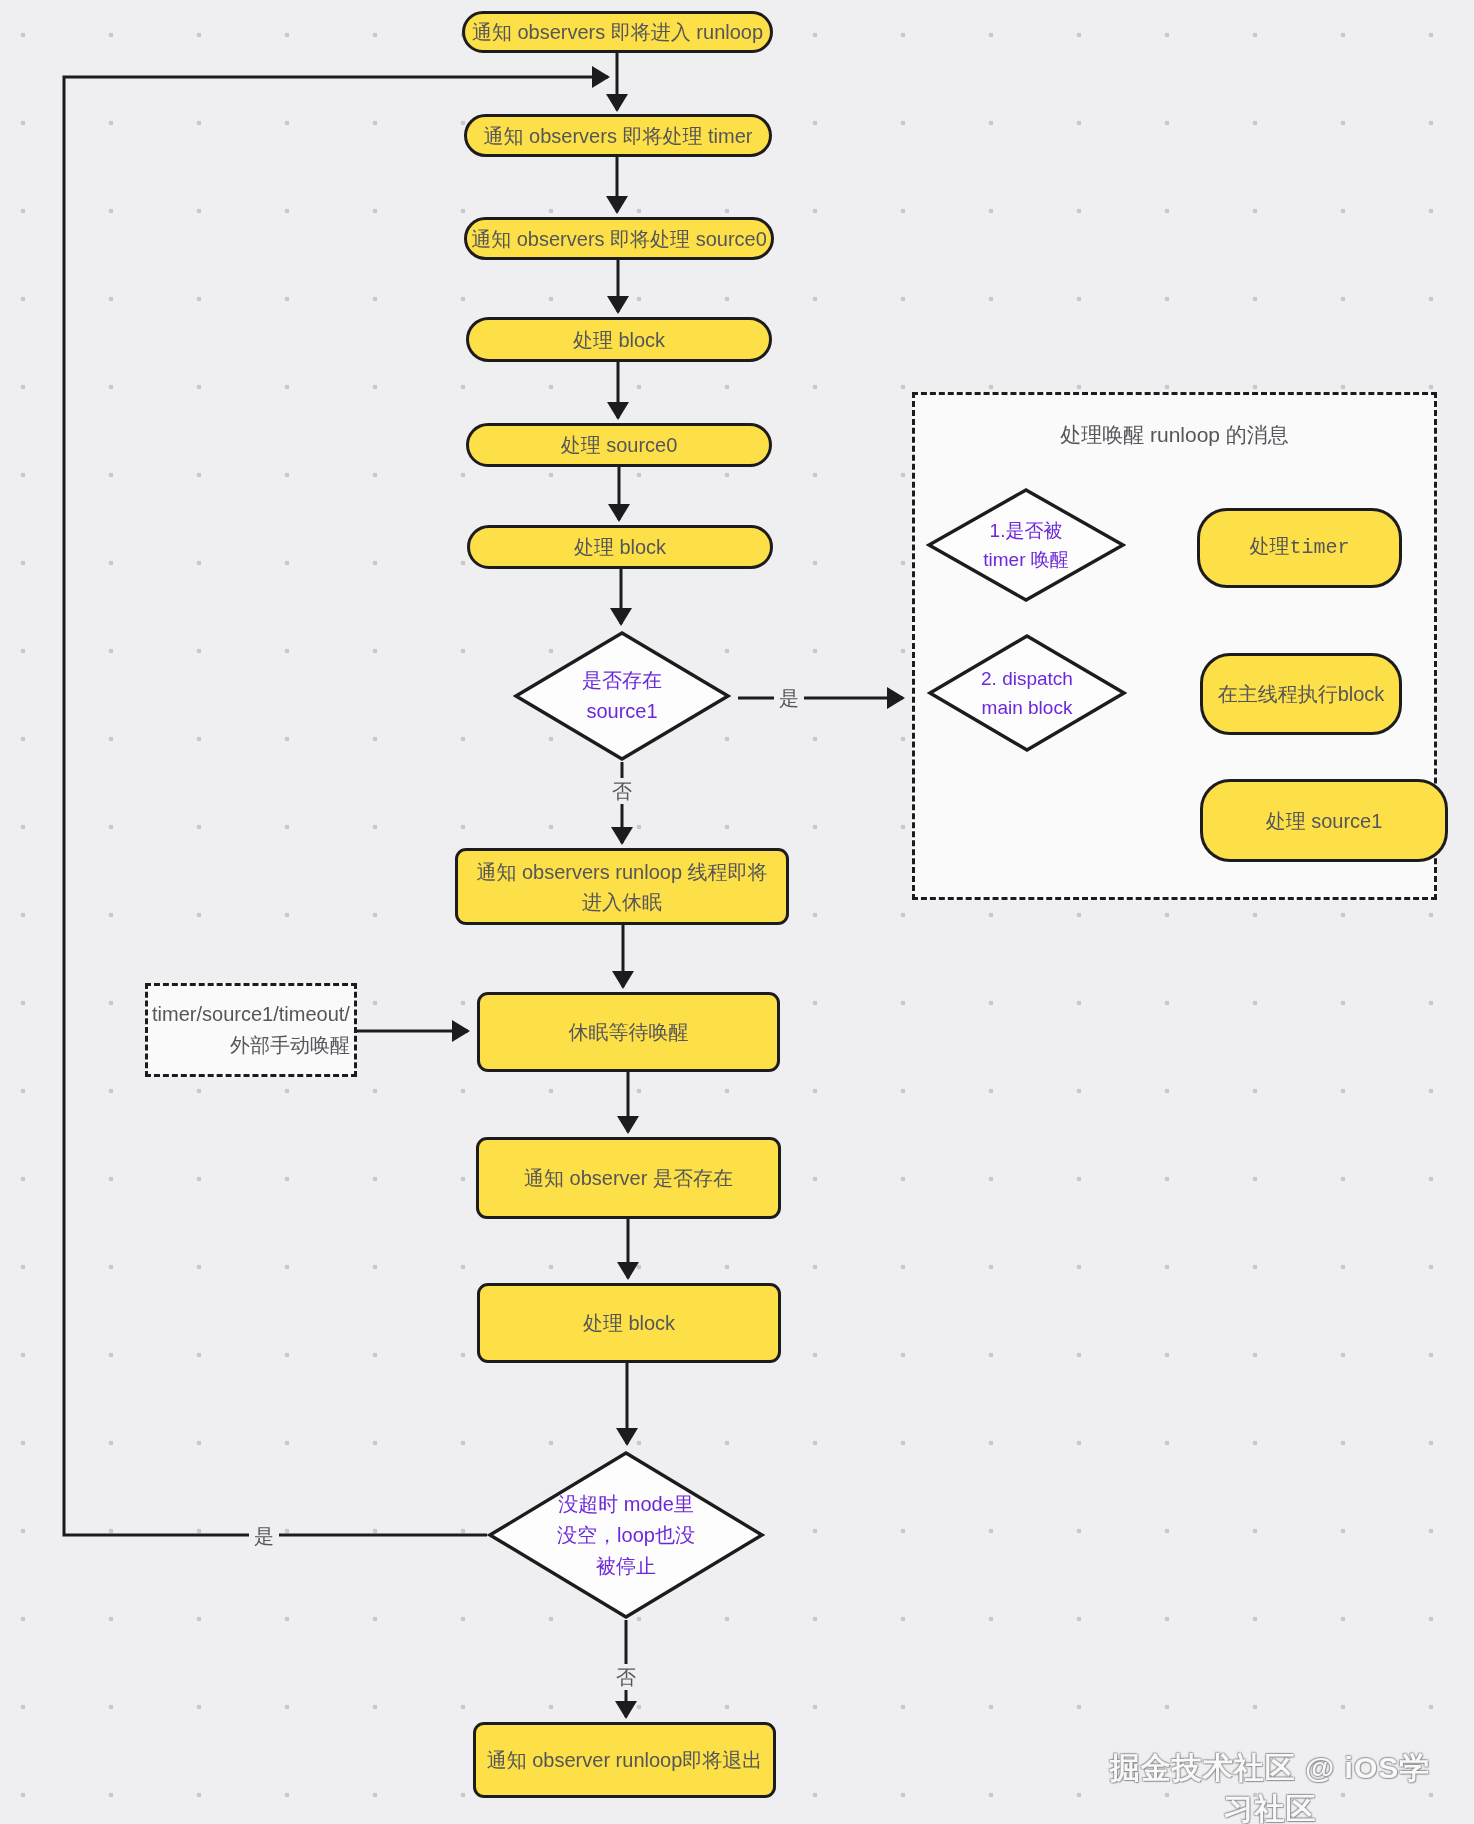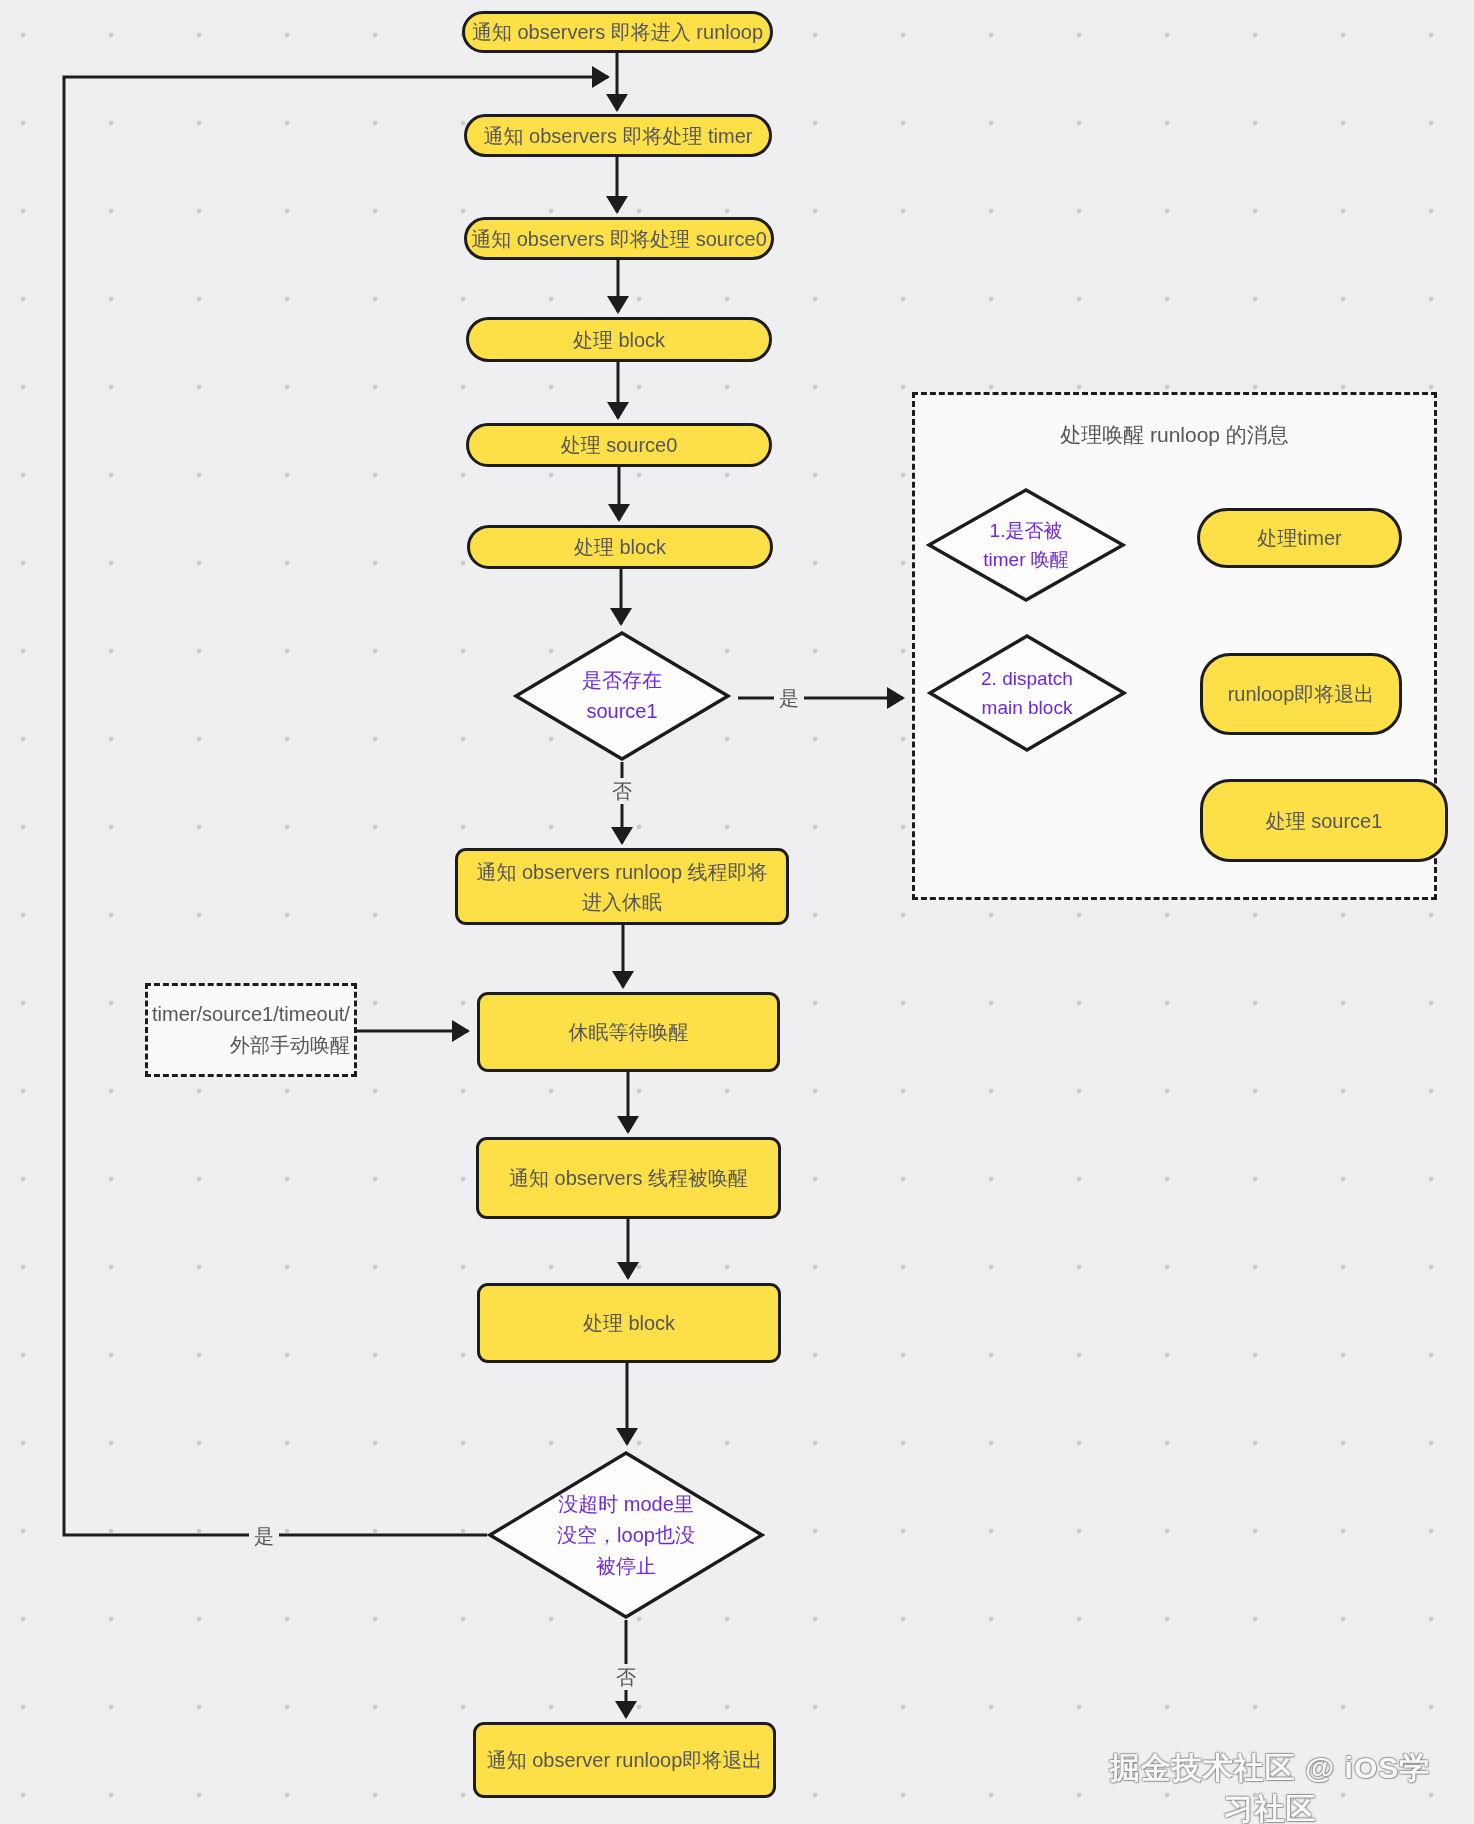--- a/index.html
+++ b/index.html
@@ -106,51 +106,51 @@
 source1</div>
 </div>
 
 <div class="node rounded" style="left:455px;top:848px;width:334px;height:77px;">通知 observers runloop 线程即将
 进入休眠</div>
 
 <div class="dashed-box wake-small" style="left:145px;top:983px;width:212px;height:94px;">timer/source1/timeout/
 外部手动唤醒</div>
 
 <div class="node rounded" style="left:477px;top:992px;width:303px;height:80px;">休眠等待唤醒</div>
-<div class="node rounded" style="left:476px;top:1137px;width:305px;height:82px;">通知 observers 线程被唤醒</div>
+<div class="node rounded" style="left:476px;top:1137px;width:305px;height:82px;">通知 observer 是否存在</div>
 <div class="node rounded" style="left:477px;top:1283px;width:304px;height:80px;">处理 block</div>
 
 <div class="diamond" style="left:487px;top:1450px;width:278px;height:170px;">
   <svg width="278" height="170" viewBox="0 0 278 170">
     <polygon points="139,3 275,85 139,167 3,85" fill="#fdfdfe" stroke="#1c1c1e" stroke-width="3.4"></polygon>
   </svg>
   <div class="dlabel">没超时 mode里
 没空，loop也没
 被停止</div>
 </div>
 
 <div class="node rounded" style="left:473px;top:1722px;width:303px;height:76px;">通知 observer runloop即将退出</div>
 
 <div class="diamond" style="left:926px;top:487px;width:200px;height:116px;">
   <svg width="200" height="116" viewBox="0 0 200 116">
     <polygon points="100,3 197,58 100,113 3,58" fill="#fdfdfe" stroke="#1c1c1e" stroke-width="3.4"></polygon>
   </svg>
   <div class="dlabel" style="font-size:19px;">1.是否被
 timer 唤醒</div>
 </div>
-<div class="node rbox" style="left:1197px;top:508px;width:205px;height:60px;">处理timer</div>
+<div class="node rbox" style="left:1197px;top:508px;width:205px;height:80px;font-family:Liberation Mono, monospace;">处理timer</div>
 
 <div class="diamond" style="left:927px;top:633px;width:200px;height:120px;">
   <svg width="200" height="120" viewBox="0 0 200 120">
     <polygon points="100,3 197,60 100,117 3,60" fill="#fdfdfe" stroke="#1c1c1e" stroke-width="3.4"></polygon>
   </svg>
   <div class="dlabel" style="font-size:19px;">2. dispatch
 main block</div>
 </div>
-<div class="node rbox" style="left:1200px;top:653px;width:202px;height:82px;">runloop即将退出</div>
+<div class="node rbox" style="left:1200px;top:653px;width:202px;height:82px;">在主线程执行block</div>
 <div class="node rbox" style="left:1200px;top:779px;width:248px;height:83px;">处理 source1</div>
 
 <div class="edge-label" style="left:789px;top:698px;">是</div>
 <div class="edge-label" style="left:622px;top:791px;">否</div>
 <div class="edge-label" style="left:264px;top:1536px;">是</div>
 <div class="edge-label" style="left:626px;top:1677px;">否</div>
 
 <div class="watermark">掘金技术社区 @ iOS学习社区</div>
 
 </body></html>

